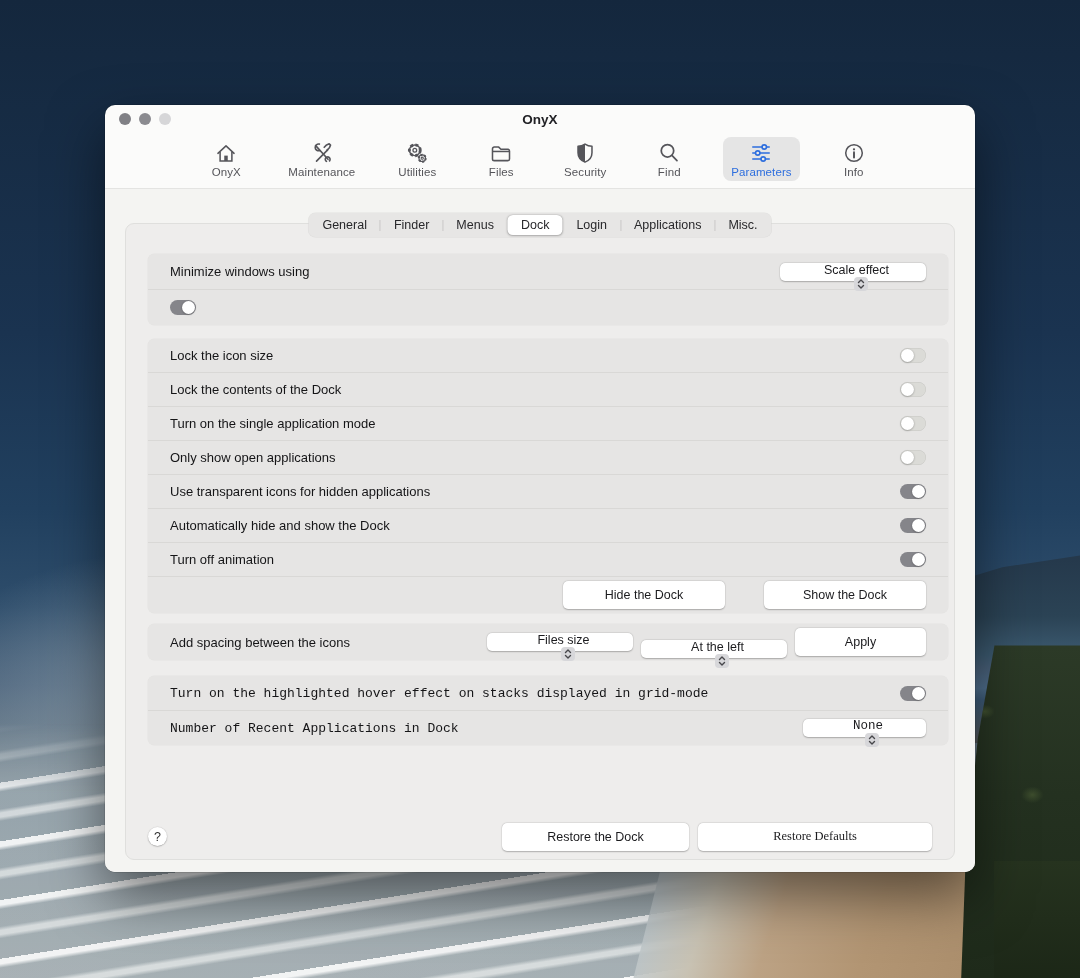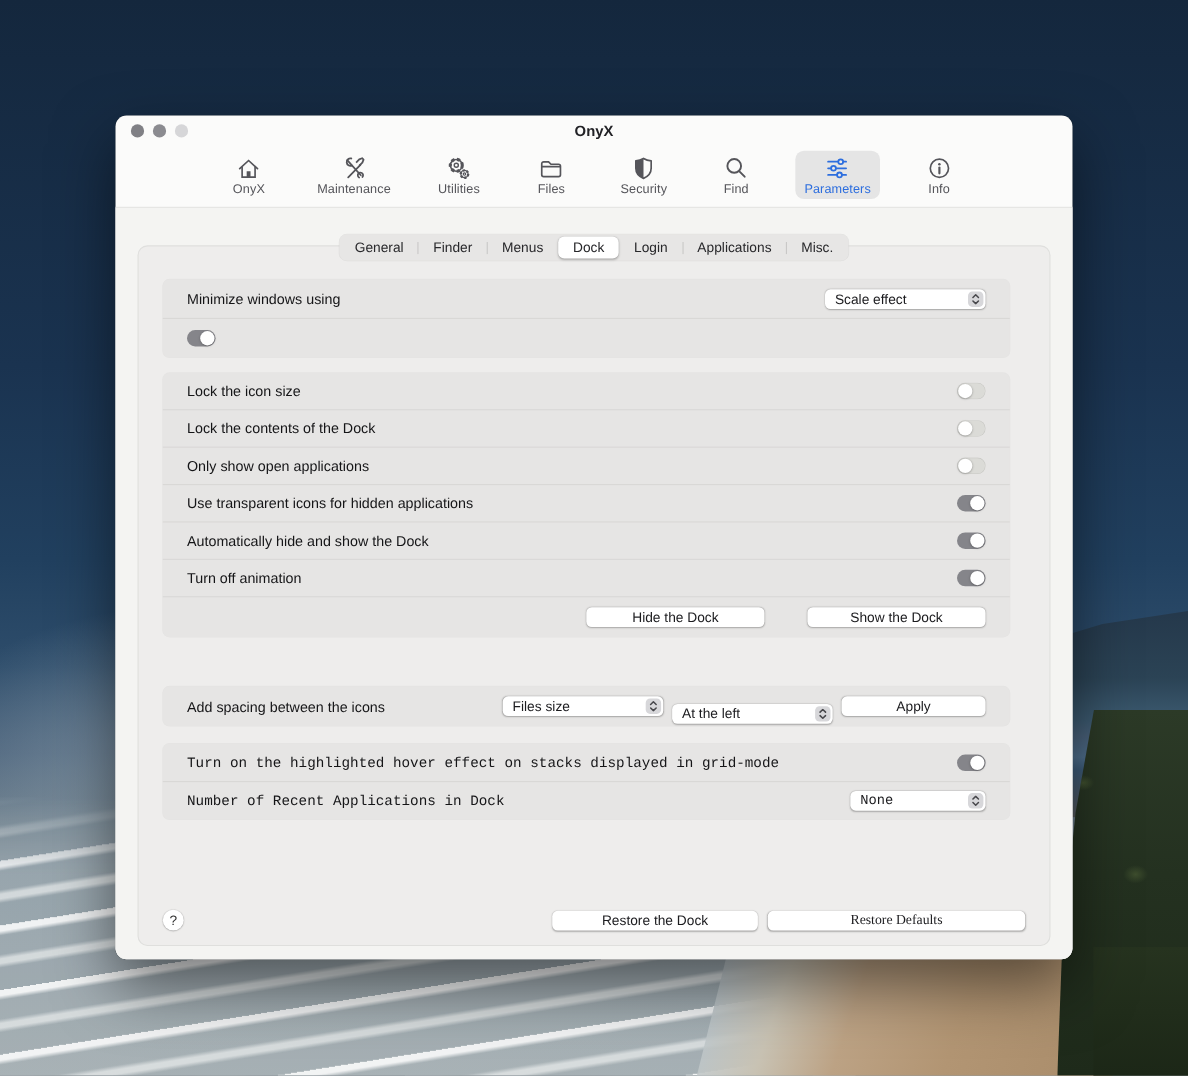--- a/index.html
+++ b/index.html
@@ -67,21 +67,21 @@
   .tabbar{position:absolute;top:-11px;left:50%;transform:translateX(-50%);
     height:22px;background:#e7e6e5;border-radius:7px;display:flex;align-items:center;
     box-shadow:0 0 0 .5px rgba(0,0,0,.07);padding:1px;}
   .seg{font-size:12.5px;color:#28282b;padding:0 13px;height:20px;line-height:20px;
     border-radius:5.5px;white-space:nowrap;cursor:default;}
   .seg.selected{background:#ffffff;box-shadow:0 .5px 2px rgba(0,0,0,.25),0 0 0 .5px rgba(0,0,0,.05);}
   .seg-sep{width:1px;height:11px;background:#c9c8c7;flex:0 0 auto;}
   .seg-sep.hidden{background:transparent;}
 
   
-  .group{position:absolute;left:22px;right:36px;background:#e6e5e4;
+  .group{position:absolute;left:22px;right:6px;background:#e6e5e4;
     border-radius:6px;box-shadow:0 0 0 .5px rgba(0,0,0,.04);}
   .row{display:flex;align-items:center;height:35px;padding:0 22px;}
   .row + .row{border-top:1px solid #d9d8d6;}
   .row .lbl{flex:1;font-size:13px;color:#151517;}
   .g2 .row{height:33px;gap:39px;}
   .btnrow{justify-content:flex-end;gap:9px;height:36px !important;}
 
   .g1{top:30px;}
   .g2{top:115px;}
   .g3{top:400px;}
@@ -89,26 +89,26 @@
 
   
   .toggle{width:26px;height:15px;border-radius:8px;position:relative;flex:0 0 auto;cursor:default;}
   .toggle.off{background:#dbdbd7;box-shadow:inset 0 0 0 .5px rgba(0,0,0,.09);}
   .toggle.on{background:#85858a;}
   .toggle .knob{position:absolute;top:1px;width:13px;height:13px;border-radius:50%;
     background:#fff;box-shadow:0 .5px 2px rgba(0,0,0,.35);}
   .toggle.off .knob{left:1px;}
   .toggle.on .knob{right:1px;}
 
-  .btn{background:#fff;border-radius:5px;height:18px;display:flex;align-items:center;
+  .btn{background:#fff;border-radius:5px;height:28px;display:flex;align-items:center;
     justify-content:center;font-size:12.5px;color:#1b1b1e;cursor:default;
     box-shadow:0 .5px 1.5px rgba(0,0,0,.25),0 0 0 .5px rgba(0,0,0,.05);}
   .popup{background:#fff;border-radius:5px;height:18px;display:flex;align-items:center;
     padding:0 2px 0 9px;font-size:12.5px;color:#1b1b1e;cursor:default;
-    justify-content:space-between;box-shadow:0 .5px 1.5px rgba(0,0,0,.25),0 0 0 .5px rgba(0,0,0,.05);}
+    justify-content:space-between;box-shadow:0 .5px 1.5px rgba(0,0,0,.25),0 0 0 .5px rgba(0,0,0,.05);flex-direction:column;}
   .popup .caret{width:14px;height:14px;border-radius:4px;background:#d7d7da;
     display:flex;align-items:center;justify-content:center;flex:0 0 auto;margin-left:8px;}
   .popup .caret svg{width:8px;height:10px;display:block;}
 
   .w162{width:162px;} .w135{width:135px;} .w131{width:131px;}
   .w112{width:112px;} .w187{width:187px;} .w234{width:234px;}
 
   
   .pfooter{position:absolute;left:22px;right:22px;bottom:13px;height:19px;
     display:flex;align-items:center;}
@@ -269,20 +269,26 @@
 
       <div class="group g2">
         <div class="row">
           <span class="lbl">Lock the icon size</span>
           <div class="toggle off">
               <span class="knob"></span>
             </div>
         </div>
         <div class="row">
           <span class="lbl">Lock the contents of the Dock</span>
+          <div class="toggle off">
+              <span class="knob"></span>
+            </div>
+        </div>
+        <div class="row">
+          <span class="lbl">Turn on the single application mode</span>
           <div class="toggle off">
               <span class="knob"></span>
             </div>
         </div>
         <div class="row">
           <span class="lbl">Only show open applications</span>
           <div class="toggle off">
               <span class="knob"></span>
             </div>
         </div>

